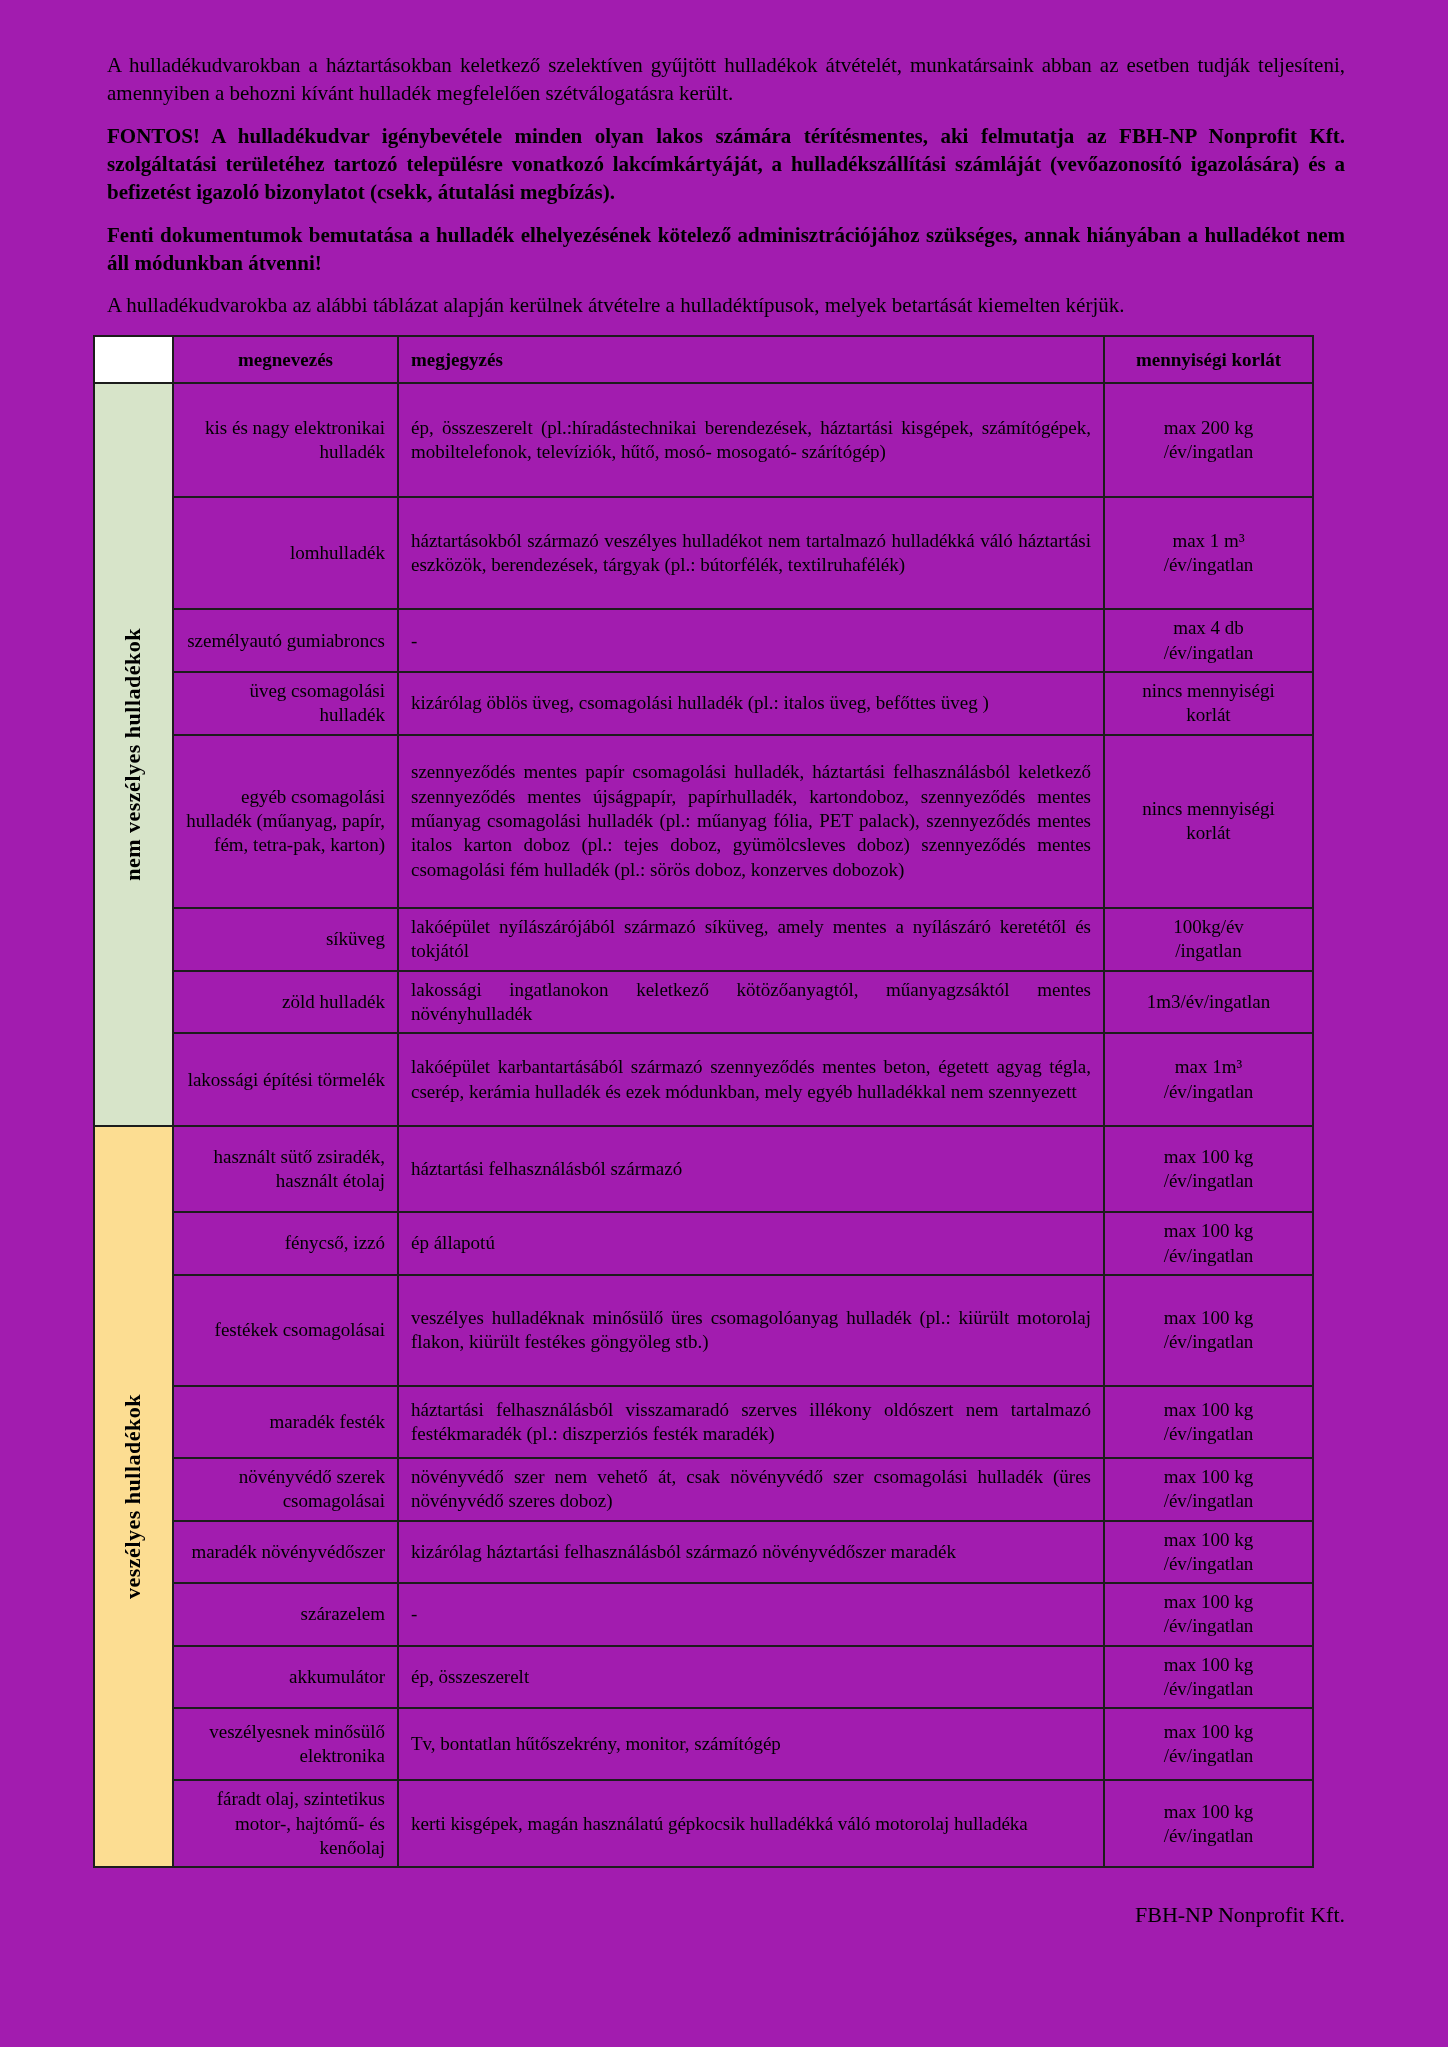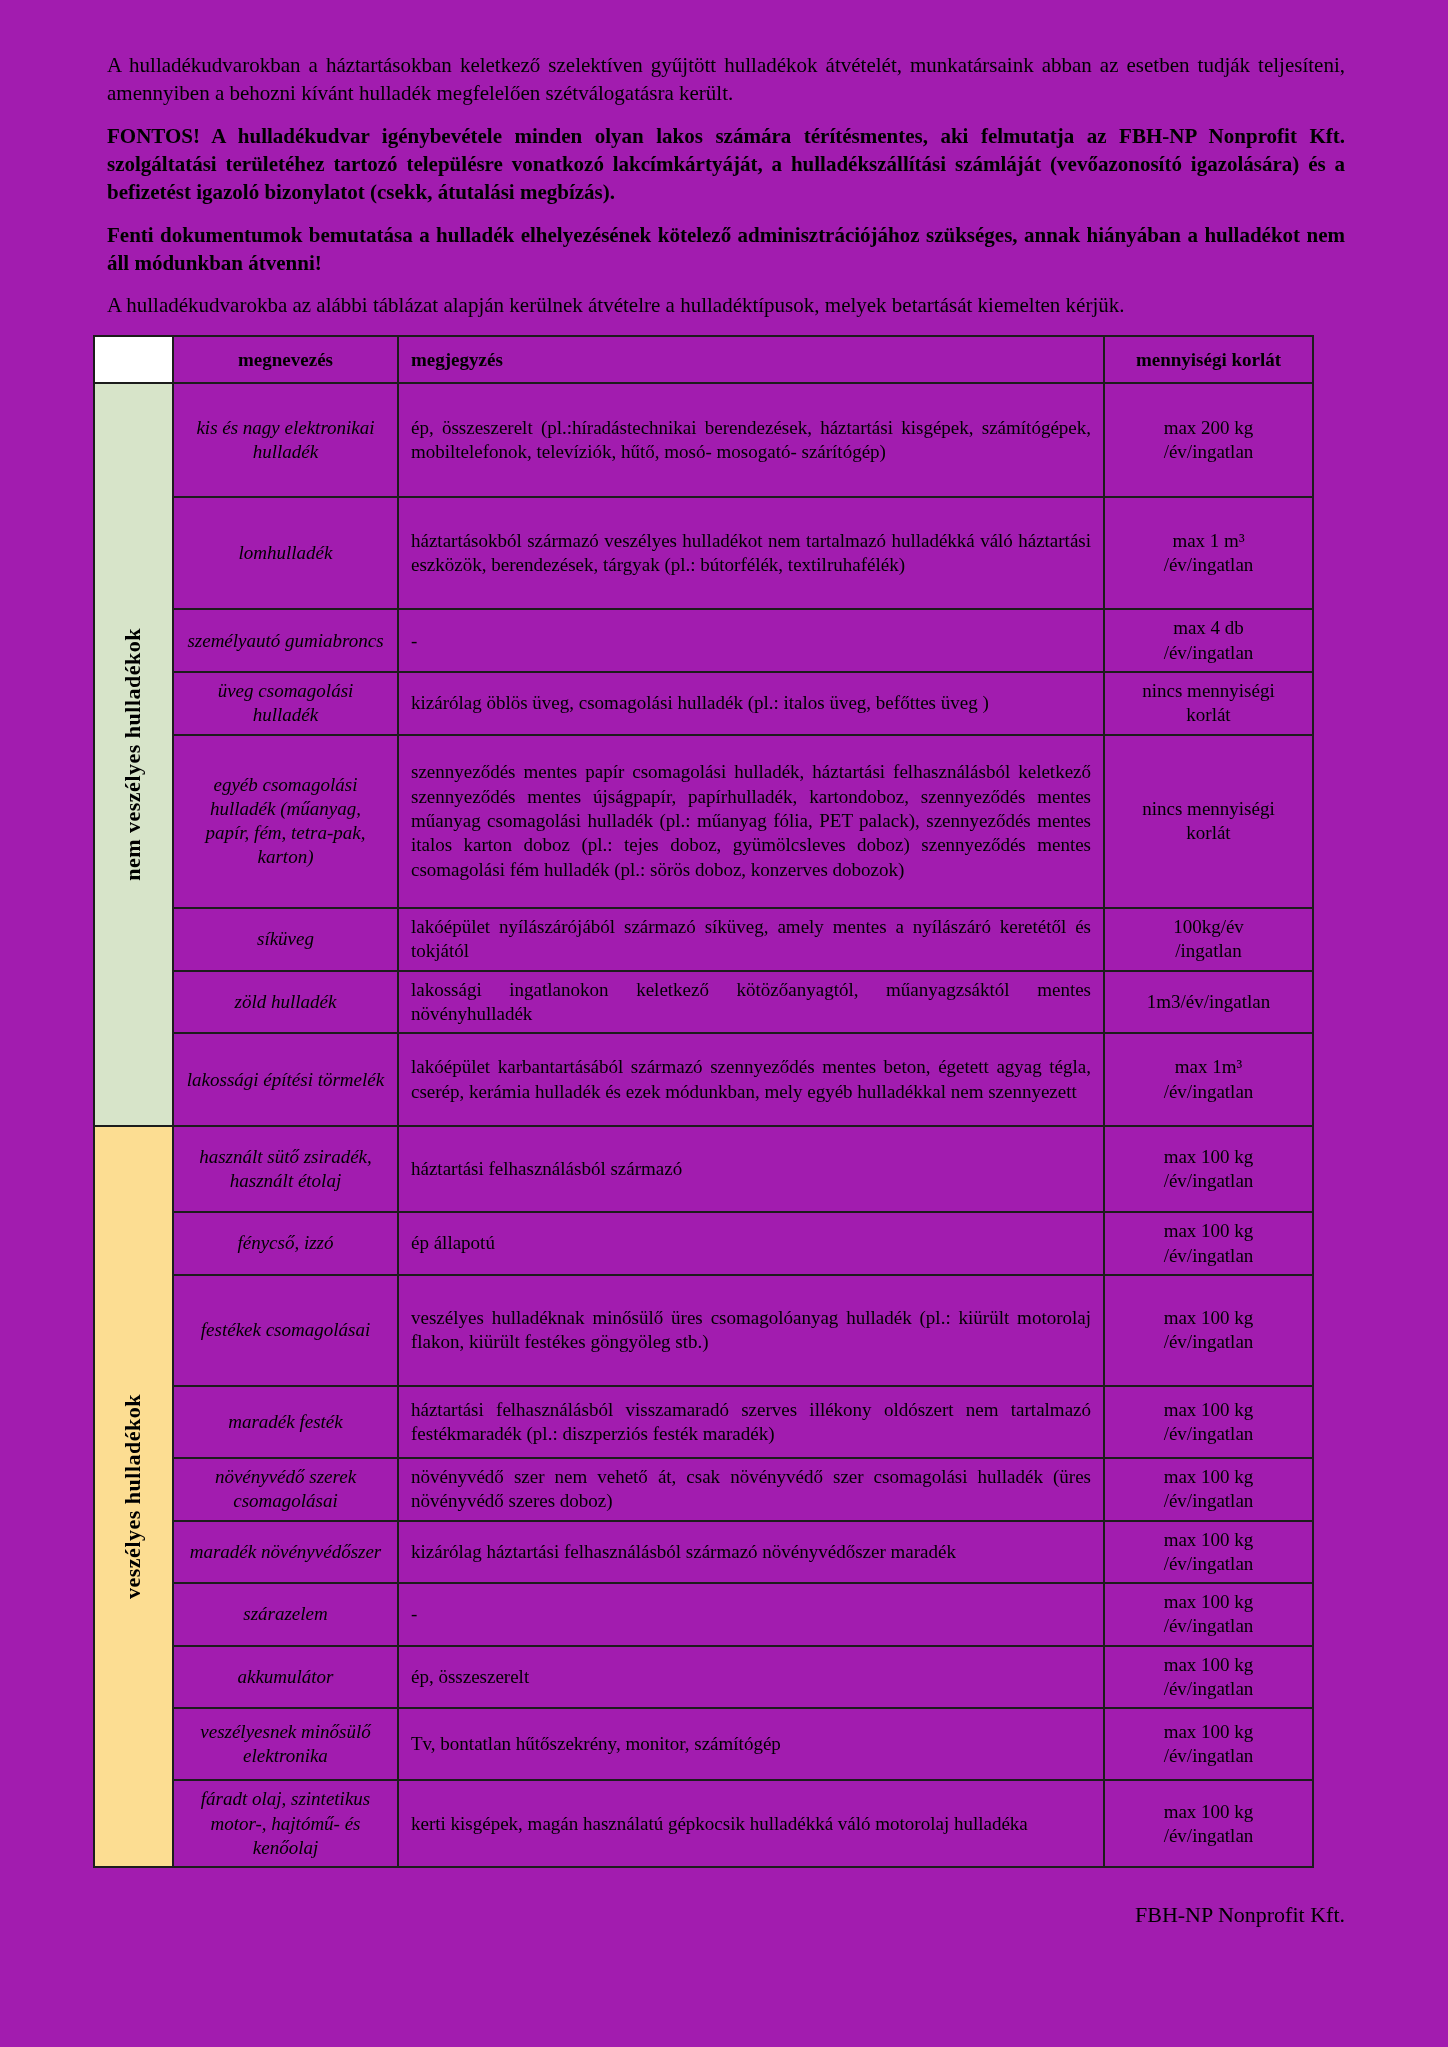--- a/index.html
+++ b/index.html
@@ -32,21 +32,21 @@
   th.h-name{text-align:center;}
   th.h-note{text-align:left;}
   th.h-limit{text-align:center;}
   tr.hdr{height:47px;}
   td.sec-cell{padding:4px;}
   .vlabel{
     writing-mode:vertical-rl;transform:rotate(180deg);
     font-weight:bold;font-size:22px;letter-spacing:0.5px;
     margin:0 auto;text-align:center;white-space:nowrap;
   }
-  td.name{text-align:center;font-style:italic;}
+  td.name{text-align:right;}
   td.note{text-align:justify;}
   td.limit{text-align:center;white-space:pre-line;}
   
   tr.r-s0-0{height:114px;} tr.r-s0-1{height:112px;} tr.r-s0-2{height:53px;}
   tr.r-s0-3{height:55px;}  tr.r-s0-4{height:173px;} tr.r-s0-5{height:63px;}
   tr.r-s0-6{height:53px;}  tr.r-s0-7{height:93px;}
   tr.r-s1-0{height:86px;}  tr.r-s1-1{height:48px;}  tr.r-s1-2{height:111px;}
   tr.r-s1-3{height:72px;}  tr.r-s1-4{height:62px;}  tr.r-s1-5{height:62px;}
   tr.r-s1-6{height:50px;}  tr.r-s1-7{height:62px;}  tr.r-s1-8{height:72px;}
   tr.r-s1-9{height:84px;}

